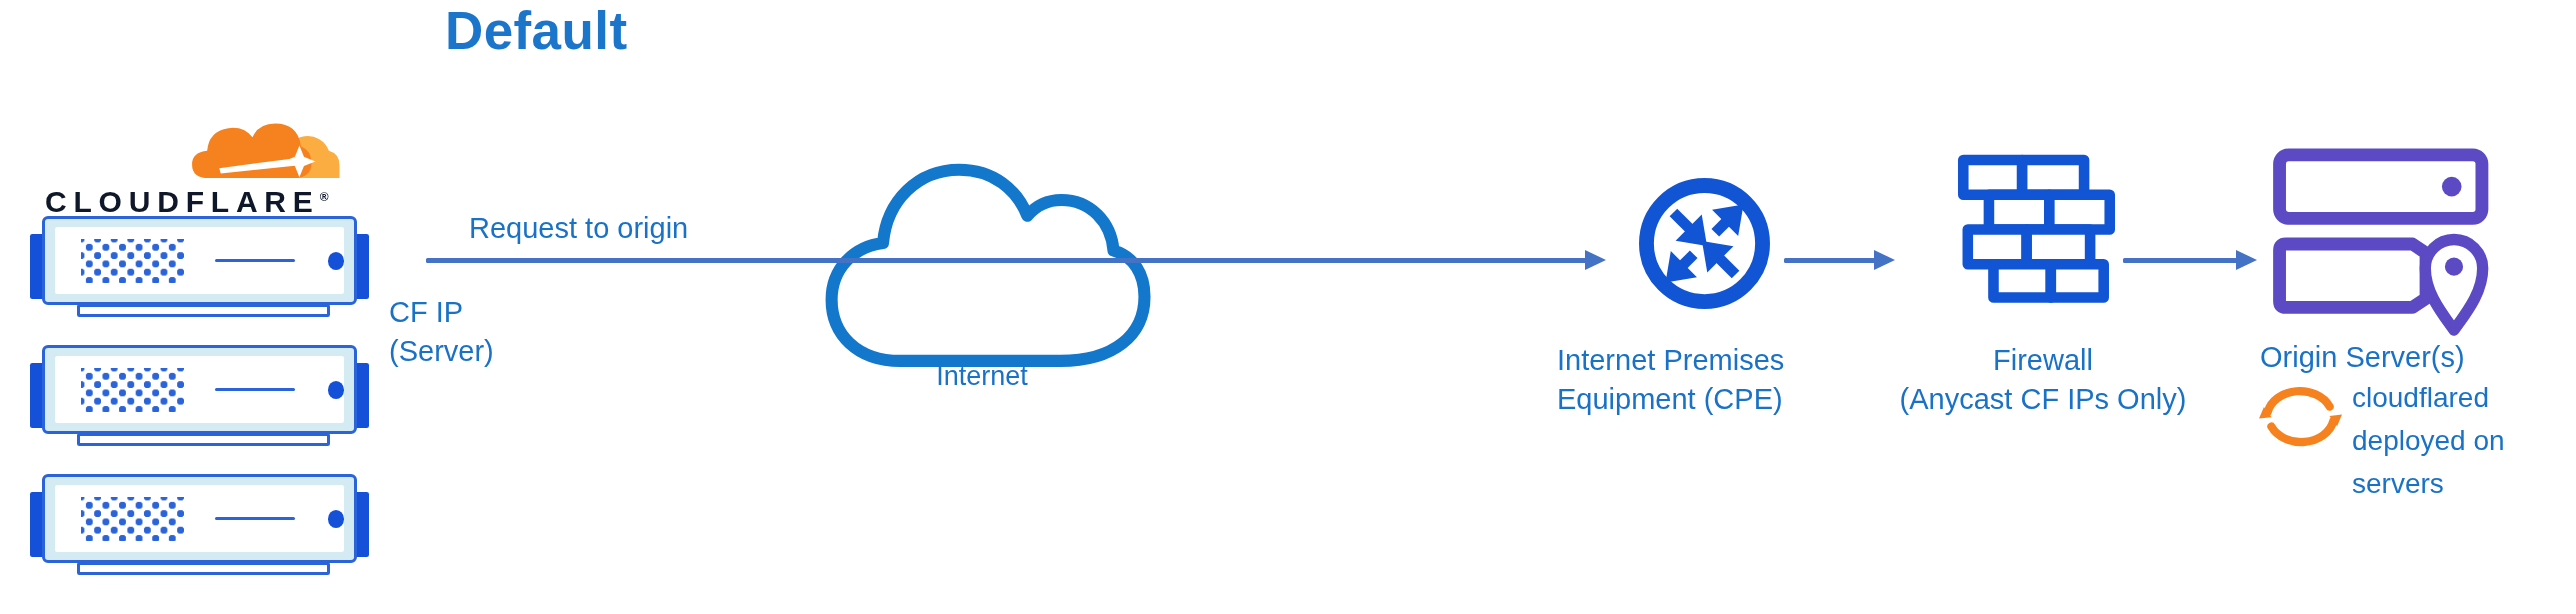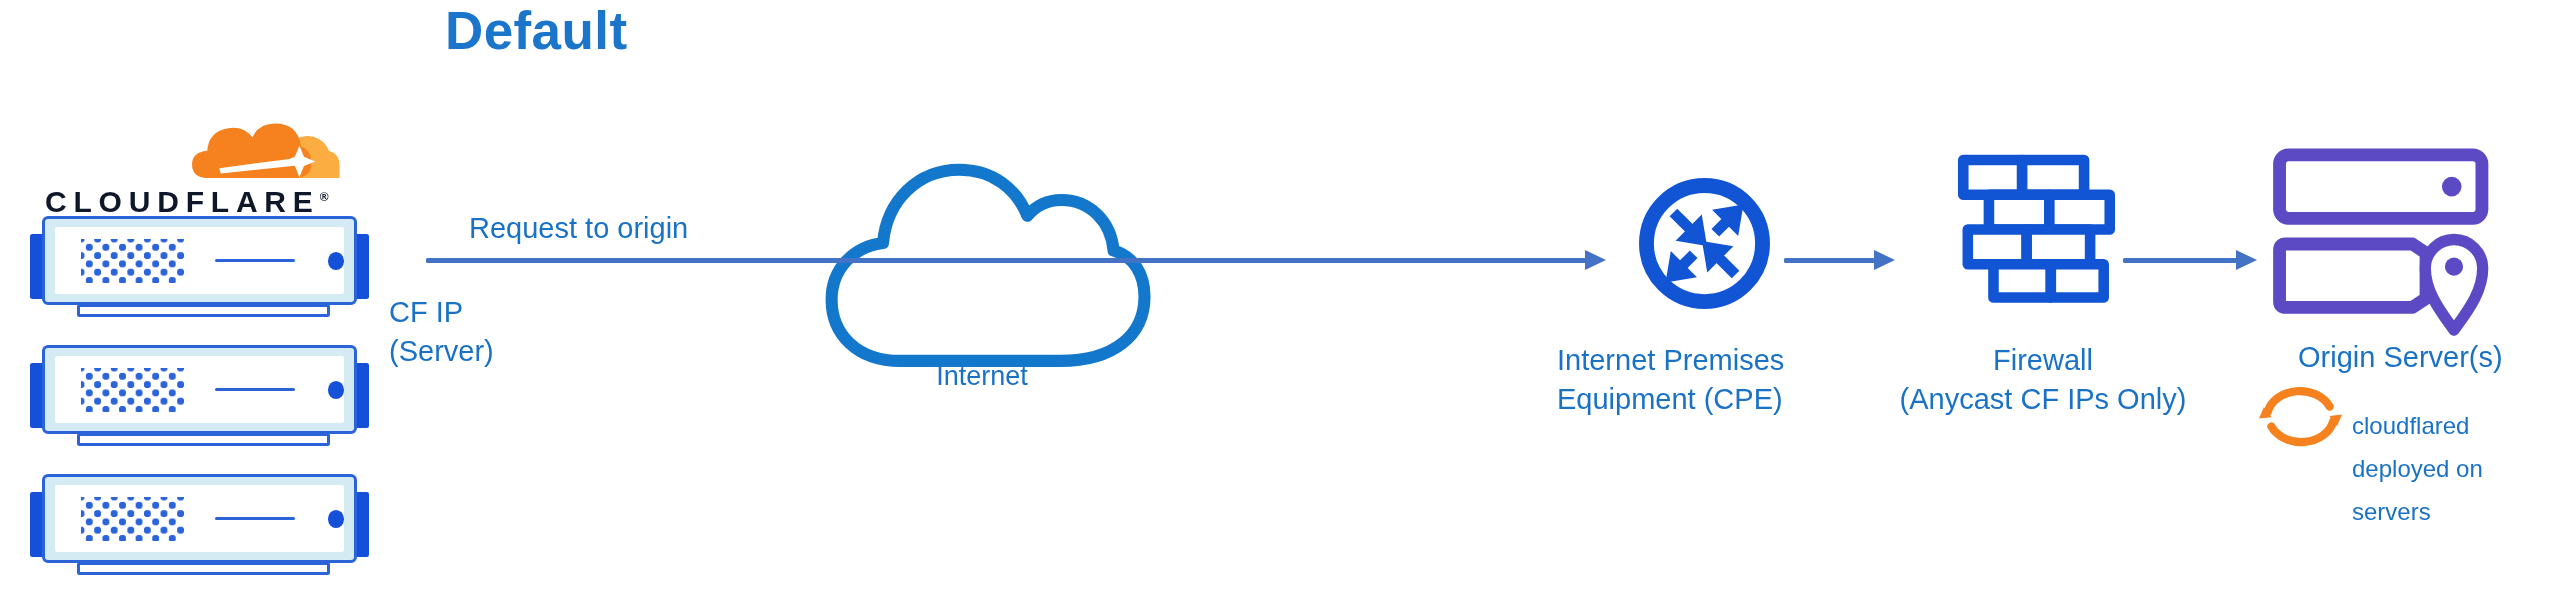--- a/index.html
+++ b/index.html
@@ -162,34 +162,34 @@
 
   <div class="abs" style="left:2272px; top:147px; width:222px; height:191px;">
     <svg width="222" height="191" viewBox="0 0 294 252">
       <rect x="10" y="10" width="268" height="84" rx="12" fill="#ffffff" stroke="#5b4ac3" stroke-width="17" stroke-linejoin="round"></rect>
       <circle cx="238" cy="52" r="13" fill="#5b4ac3"></circle>
       <path d="M18,128 q-8,0 -8,8 v68 q0,8 8,8 H186 l18,-12 v-60 l-18,-12 Z" fill="#ffffff" stroke="#5b4ac3" stroke-width="17" stroke-linejoin="round"></path>
       <path d="M241,242 C 224,218 203,192 203,160 A 38,38 0 1 1 279,160 C 279,192 258,218 241,242 Z" fill="#ffffff" stroke="#5b4ac3" stroke-width="15" stroke-linejoin="round"></path>
       <circle cx="241" cy="158" r="12" fill="#5b4ac3"></circle>
     </svg>
   </div>
-  <div class="abs lbl" style="left:2260px; top:338px;margin-left:38px;">Origin Server(s)</div>
+  <div class="abs lbl" style="left:2260px; top:338px;">Origin Server(s)</div>
 
   <div class="abs" style="left:2255px; top:381px; width:91px; height:73px;">
     <svg width="91" height="73" viewBox="0 0 100 80">
       <g stroke="#f6821f" stroke-width="9" fill="none" stroke-linecap="round">
         <path d="M82,28 A36,29 0 0 0 14,34"></path>
         <path d="M18,50 A36,29 0 0 0 86,44"></path>
       </g>
       <g fill="#f6821f">
         <polygon points="4.4,41.2 18.2,39.6 9.8,28.4"></polygon>
         <polygon points="95.6,36.8 81.8,38.4 90.2,49.6"></polygon>
       </g>
     </svg>
   </div>
-  <div class="abs lbl" style="left:2352px; top:404px; line-height:43px; font-size:24px;">
+  <div class="abs lbl" style="left:2352px; top:376px; line-height:43px; font-size:28px;">
     <div>cloudflared</div>
     <div>deployed on</div>
     <div>servers</div>
   </div>
 
 </div>
 
 
 </body></html>

